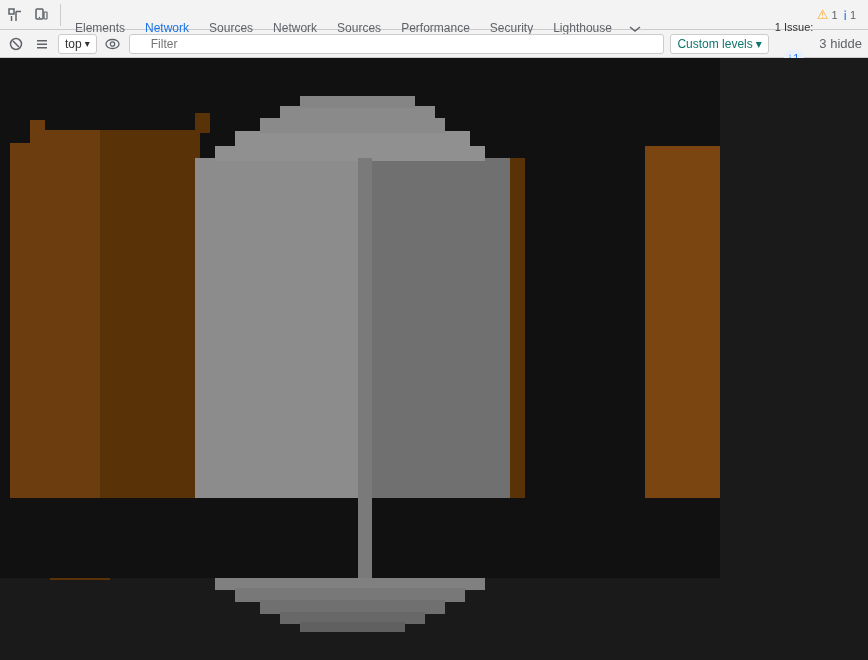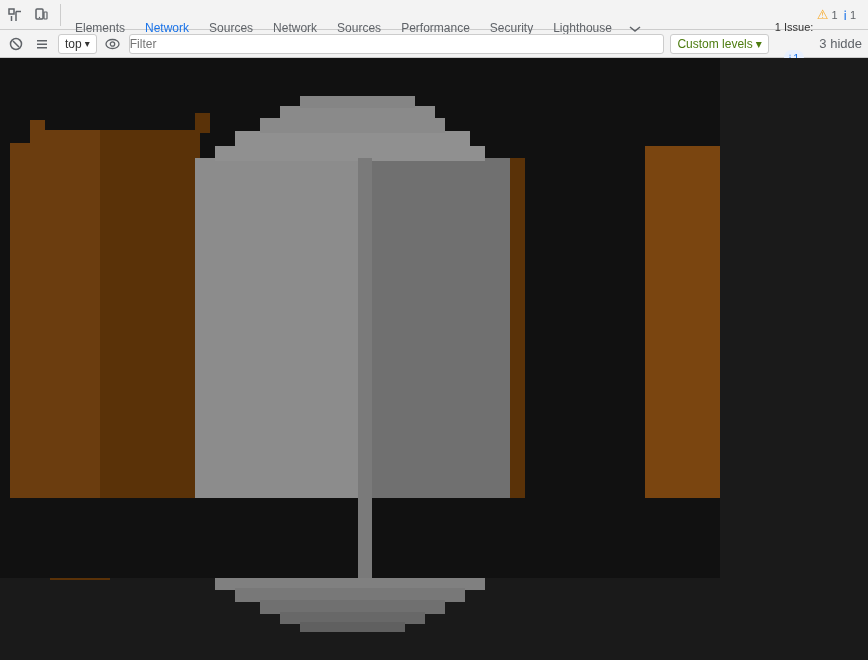--- a/index.html
+++ b/index.html
@@ -137,38 +137,38 @@
       cursor: pointer;
       color: #5f6368;
       font-size: 13px;
     }
 
     .filter-input {
       flex: 1;
       height: 20px;
       border: 1px solid #ccc;
       border-radius: 3px;
-      padding: 0 0;
+      padding: 0 21px;
       font-size: 12px;
       color: #333;
       background: white;
       outline: none;
     }
 
     .custom-levels {
       display: flex;
       align-items: center;
       gap: 3px;
       padding: 2px 6px;
       border: 1px solid #ccc;
       border-radius: 3px;
       background: white;
       cursor: pointer;
       font-size: 12px;
-      color: #4d7c0f;
+      color: #0f766e;
       height: 20px;
       white-space: nowrap;
     }
 
     .issue-badge {
       display: flex;
       align-items: center;
       gap: 17px;
       font-size: 11px;
       color: #333;

